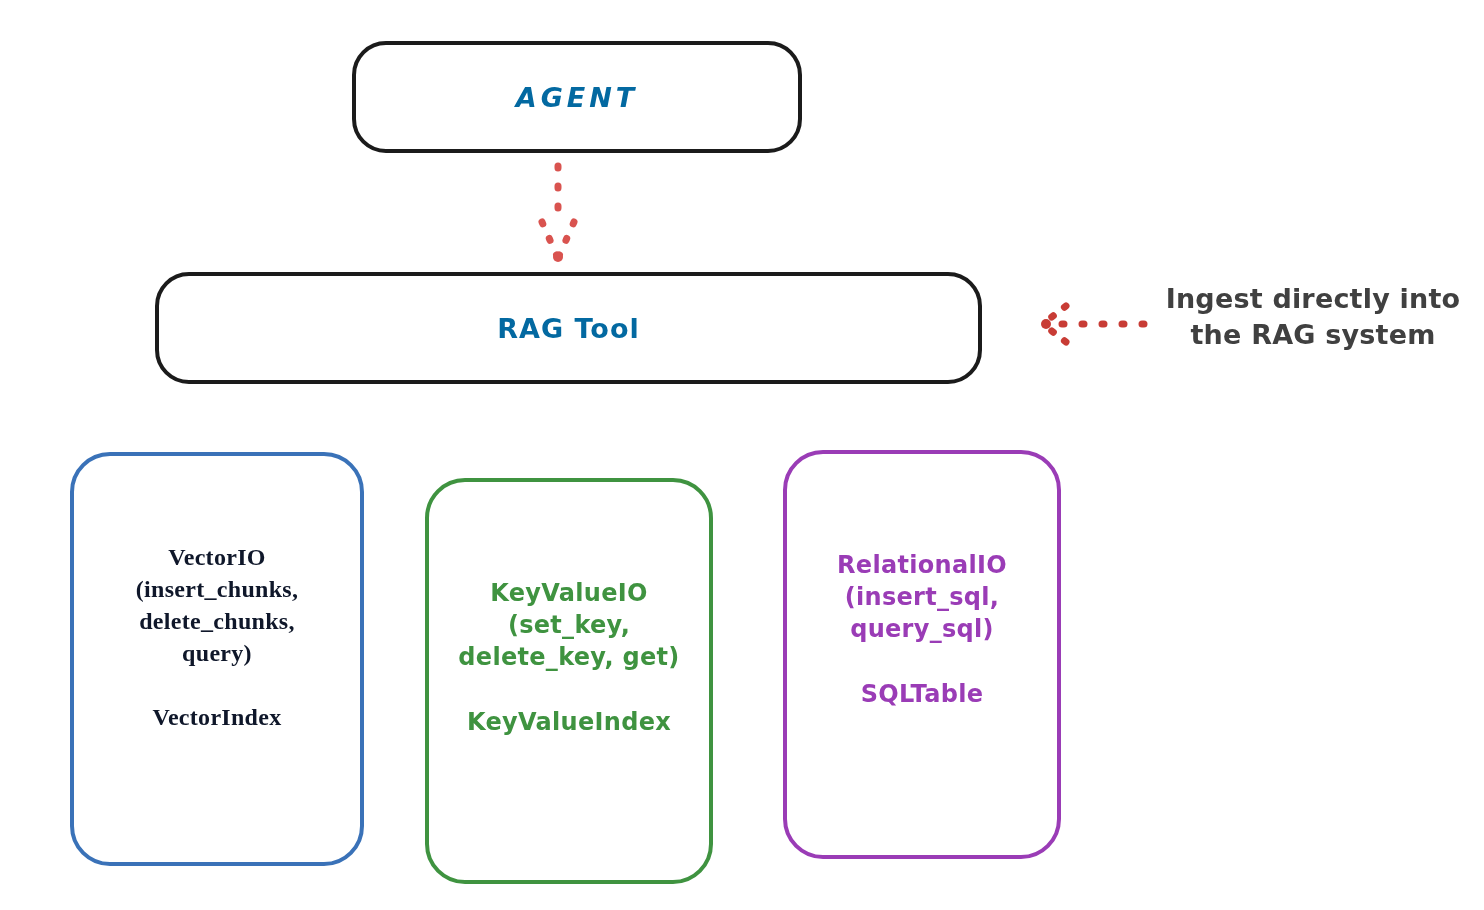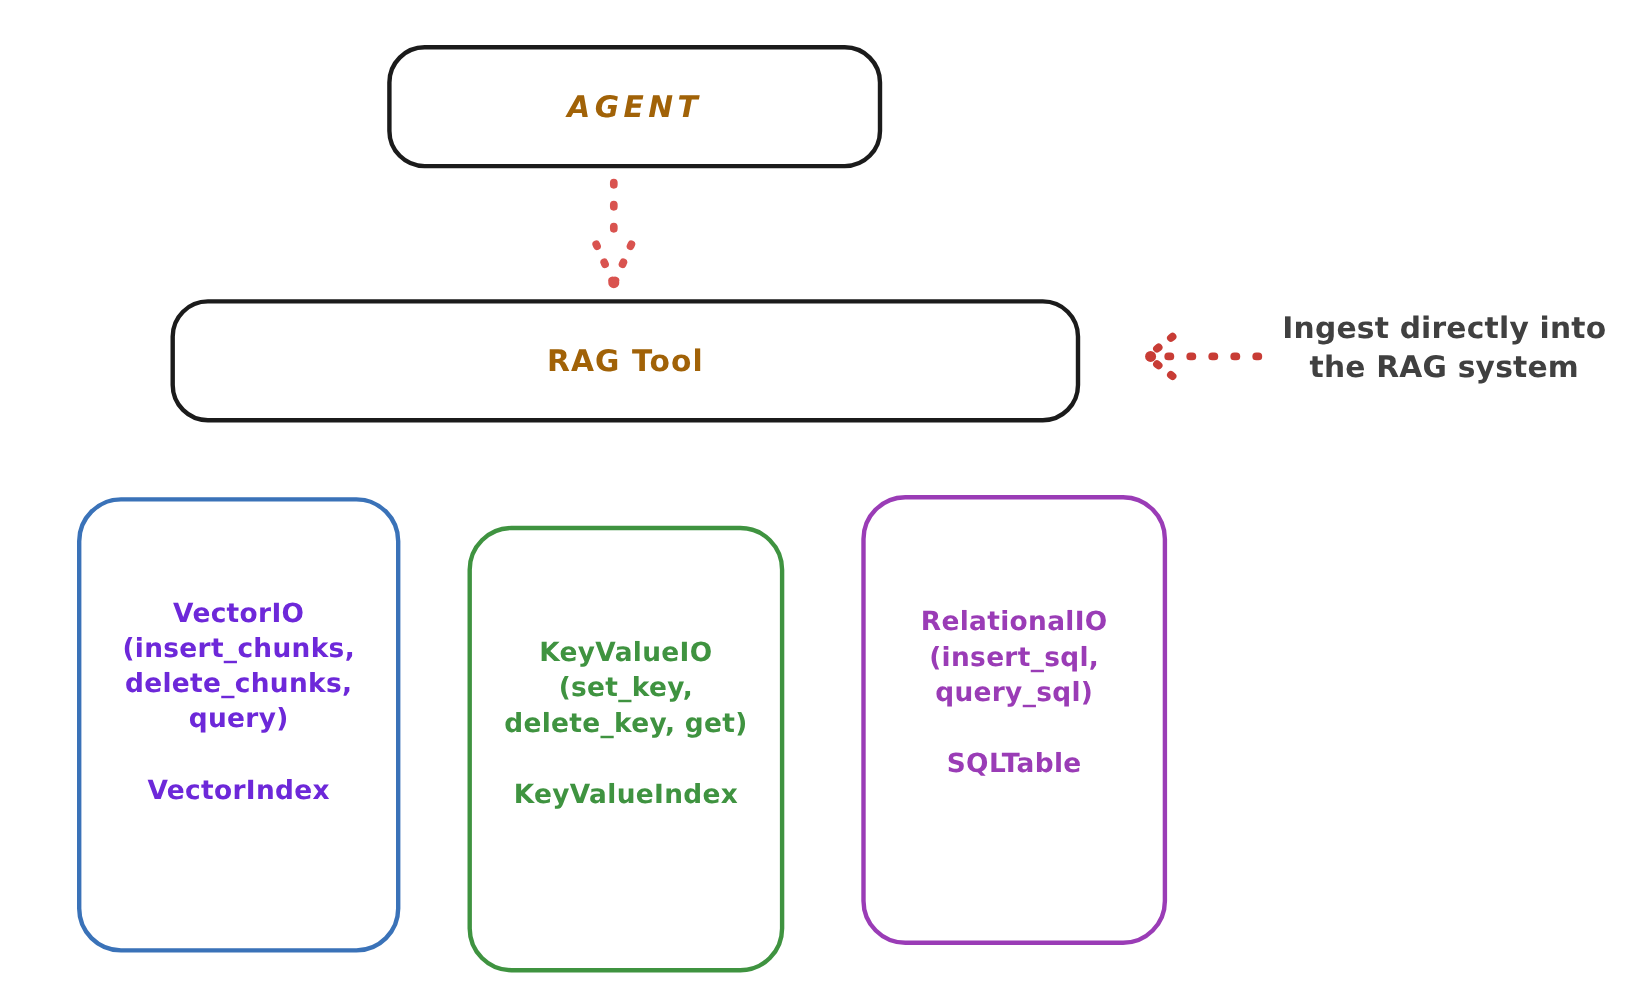--- a/index.html
+++ b/index.html
@@ -29,21 +29,21 @@
 
   .node-dark {
     border: 4px solid #1b1b1b;
     border-radius: 34px;
   }
 
   .node-label-dark {
     font-family: "DejaVu Sans", sans-serif;
     font-style: italic;
     font-weight: 600;
-    color: #a16207;
+    color: #0369a1;
     letter-spacing: 2px;
   }
 
   #agent-box   { left: 352px; top: 41px;  width: 450px; height: 112px; }
   #agent-label { font-size: 27px; letter-spacing: 4px; }
 
   #ragtool-box   { left: 155px; top: 272px; width: 827px; height: 112px; }
   #ragtool-label { font-size: 27px; font-style: normal; letter-spacing: 1px; }
 
   
@@ -71,21 +71,21 @@
   }
   .card-sub {
     font-family: "DejaVu Sans", sans-serif;
     font-weight: 600;
     font-size: 24px;
     margin-top: 34px;
     letter-spacing: 0.3px;
   }
 
   #vectorio-card    { left: 70px;  top: 452px; width: 294px; height: 414px; border-color: #3a72b8; }
-  #vectorio-card .card-title, #vectorio-card .card-sub { color: #6d28d9; }
+  #vectorio-card .card-title, #vectorio-card .card-sub { color: #0f172a; font-family: Liberation Serif, serif; }
 
   #keyvalueio-card  { left: 425px; top: 450px; width: 288px; height: 406px; border-color: #3f9340; padding-top: 96px; margin-top: 28px; }
   #keyvalueio-card .card-title, #keyvalueio-card .card-sub { color: #3f9340; }
 
   #relationalio-card{ left: 783px; top: 450px; width: 278px; height: 409px; border-color: #9a3cb6; padding-top: 96px; }
   #relationalio-card .card-title, #relationalio-card .card-sub { color: #9a3cb6; }
 
   
   .connector { position: absolute; }
   #agent-ragtool-arrow { left: 500px; top: 160px; width: 120px; height: 110px; }

